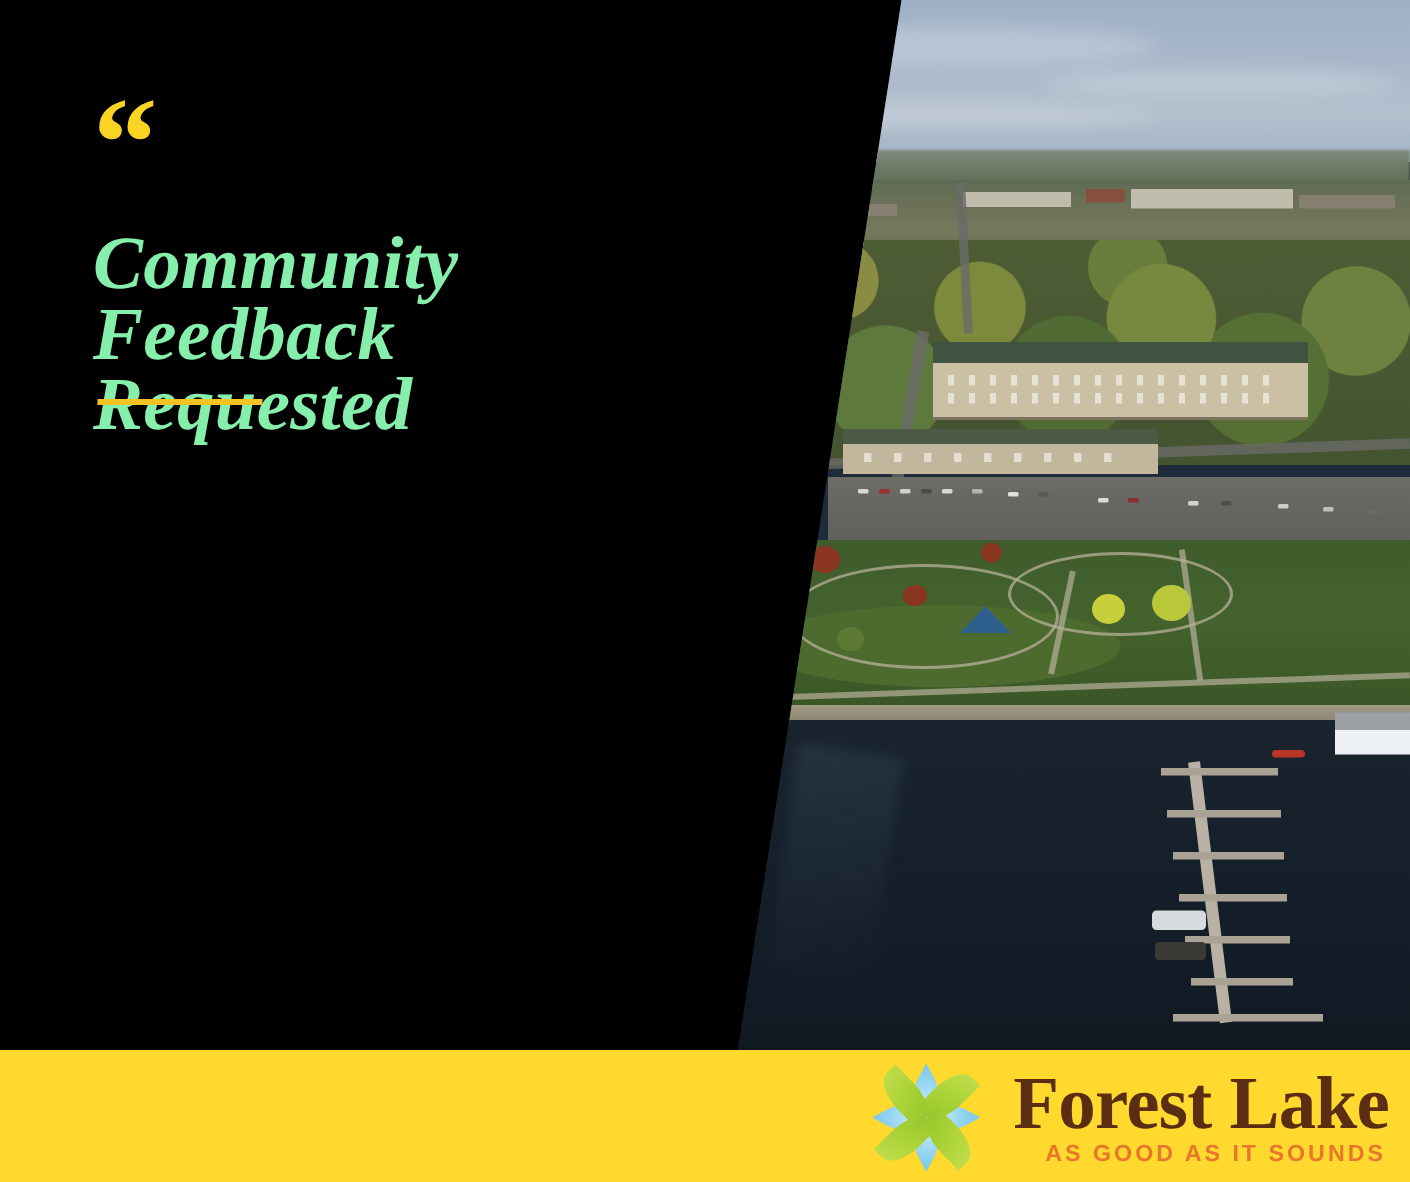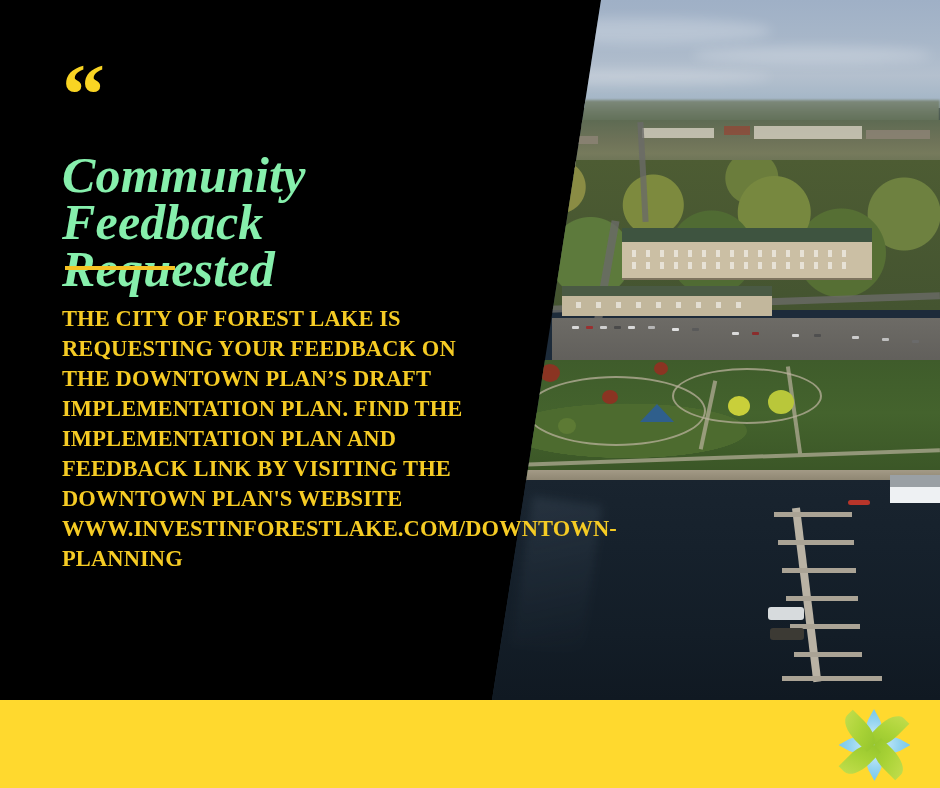--- a/index.html
+++ b/index.html
@@ -401,21 +401,20 @@
   </div>
 
   <div class="content">
 
     <div class="quote-mark">“</div>
 
     <h1 class="title">Community Feedback Requested</h1>
 
     <div class="rule"></div>
 
-    <p class="body-copy">The City of Forest Lake is requesting your feedback on the Downtown Plan’s draft Implementation Plan. Find the Implementation Plan and feedback link by visiting the Downtown Plan's  website www.investinforestlake.com/downtown-planning</p>
 
   </div>
 
   <div class="footer">
     <div class="logo">
 
       <div class="logo-mark">
 
         <div class="petal drop" style="transform:rotate(0deg);">
             <div class="shape"></div>
@@ -437,17 +436,21 @@
             <div class="shape"></div>
           </div>
         <div class="petal leaf" style="transform:rotate(225deg);">
             <div class="shape"></div>
           </div>
         <div class="petal leaf" style="transform:rotate(315deg);">
             <div class="shape"></div>
           </div>
       </div>
 
+      <div class="logo-text">
+        <div class="logo-name">Forest Lake</div>
+        <div class="logo-tag">AS GOOD AS IT SOUNDS</div>
+      </div>
 
     </div>
   </div>
 
 </div>
 
 </body></html>

